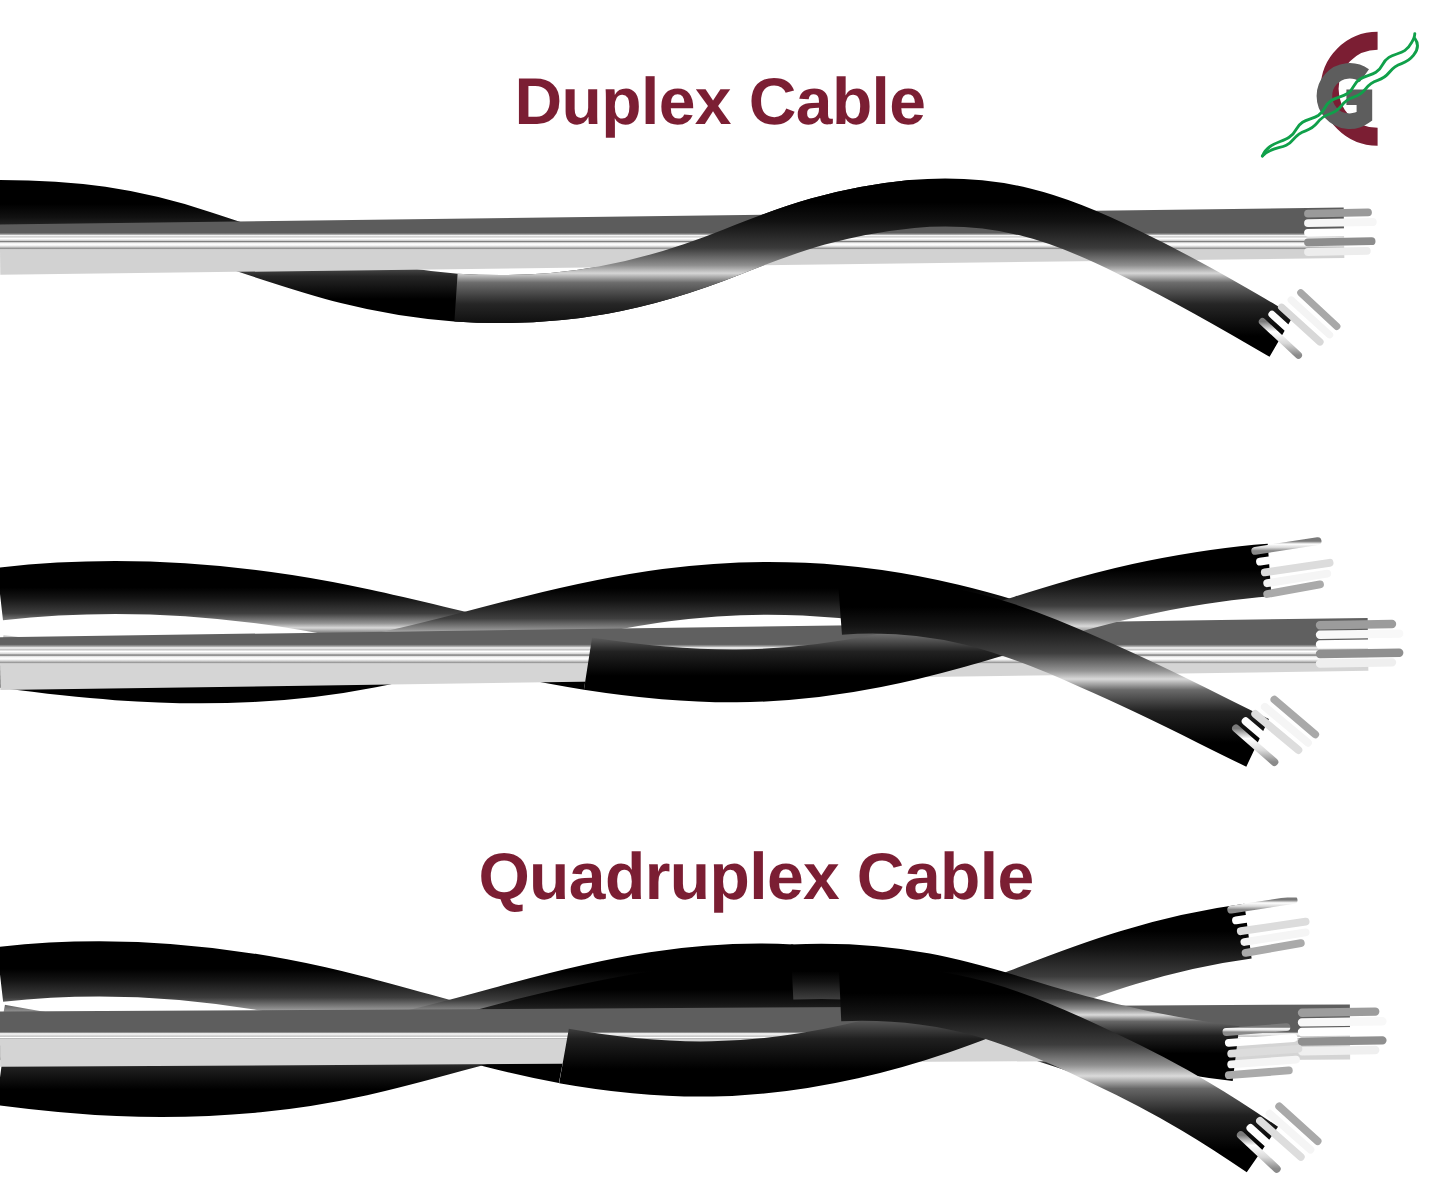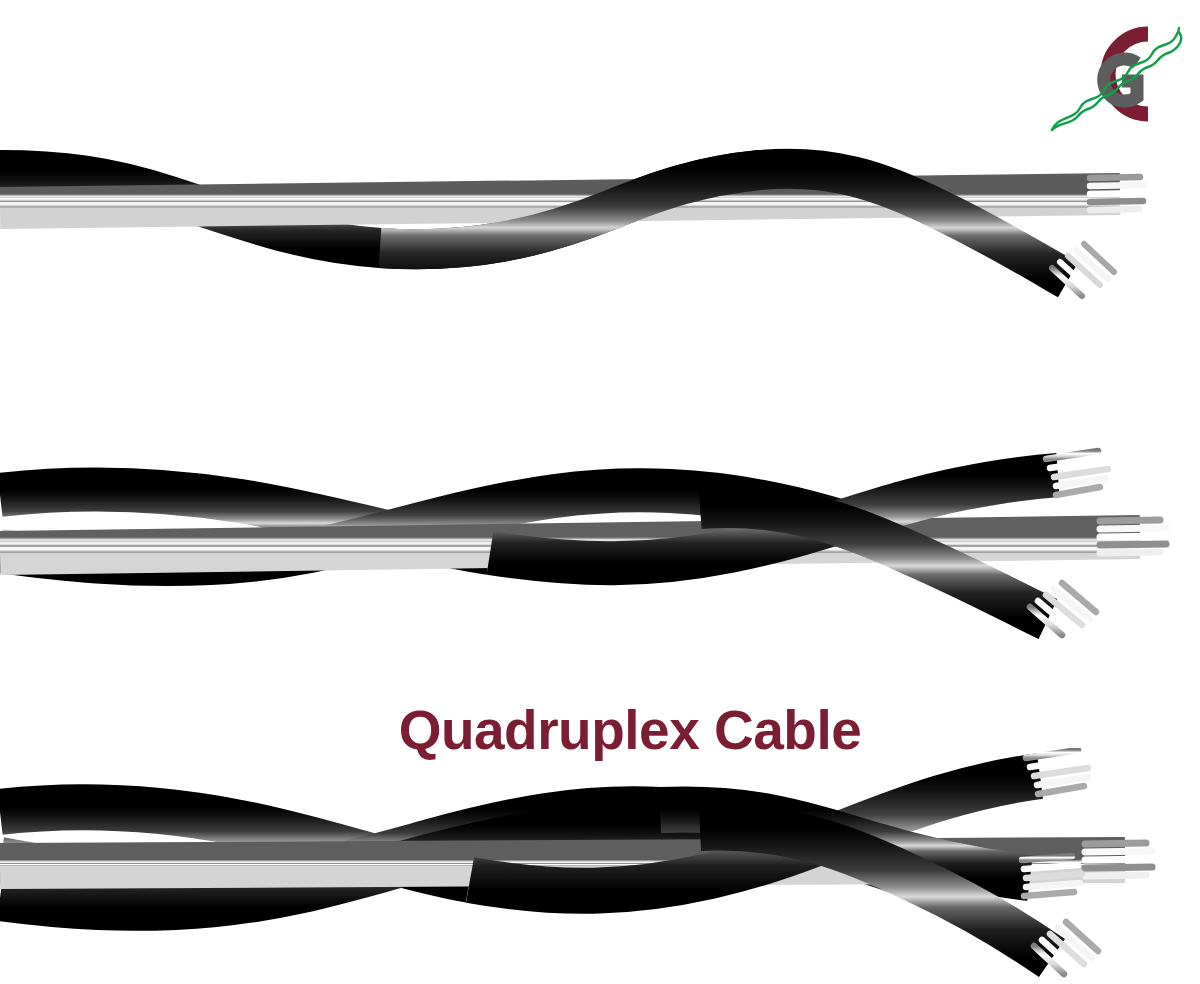--- a/index.html
+++ b/index.html
@@ -98,20 +98,21 @@
                  C 50 88, 62 94, 68 82
                  C 74 70, 86 76, 92 64
                  C 98 52, 110 58, 116 46
                  C 122 34, 134 40, 140 28
                  C 142 25, 143 22, 143 20"></path>
       </g>
     </svg>
   </div>
 
   <div class="section sec-duplex">
+    <div class="cable-title">Duplex Cable</div>
     <svg class="cable-art" viewBox="0 0 1200 190" preserveAspectRatio="none">
       <defs>
 
         <linearGradient id="insD" x1="0" y1="0" x2="0" y2="1">
           <stop offset="0%" stop-color="#000000"></stop>
           <stop offset="14%" stop-color="#111111"></stop>
           <stop offset="34%" stop-color="#3b3b3b"></stop>
           <stop offset="47%" stop-color="#8e8e8e"></stop>
           <stop offset="53%" stop-color="#d5d5d5"></stop>
           <stop offset="60%" stop-color="#6d6d6d"></stop>

